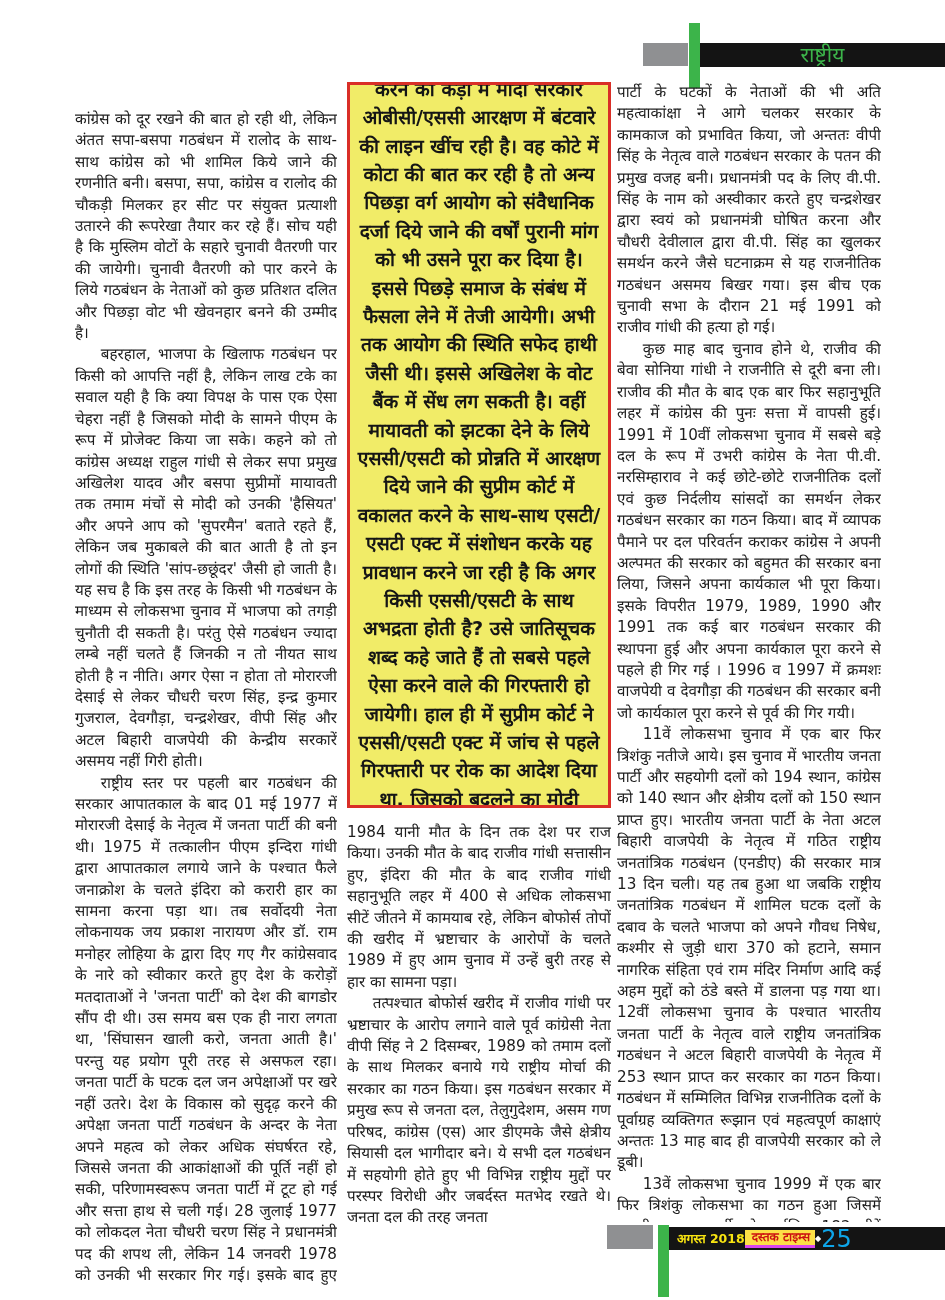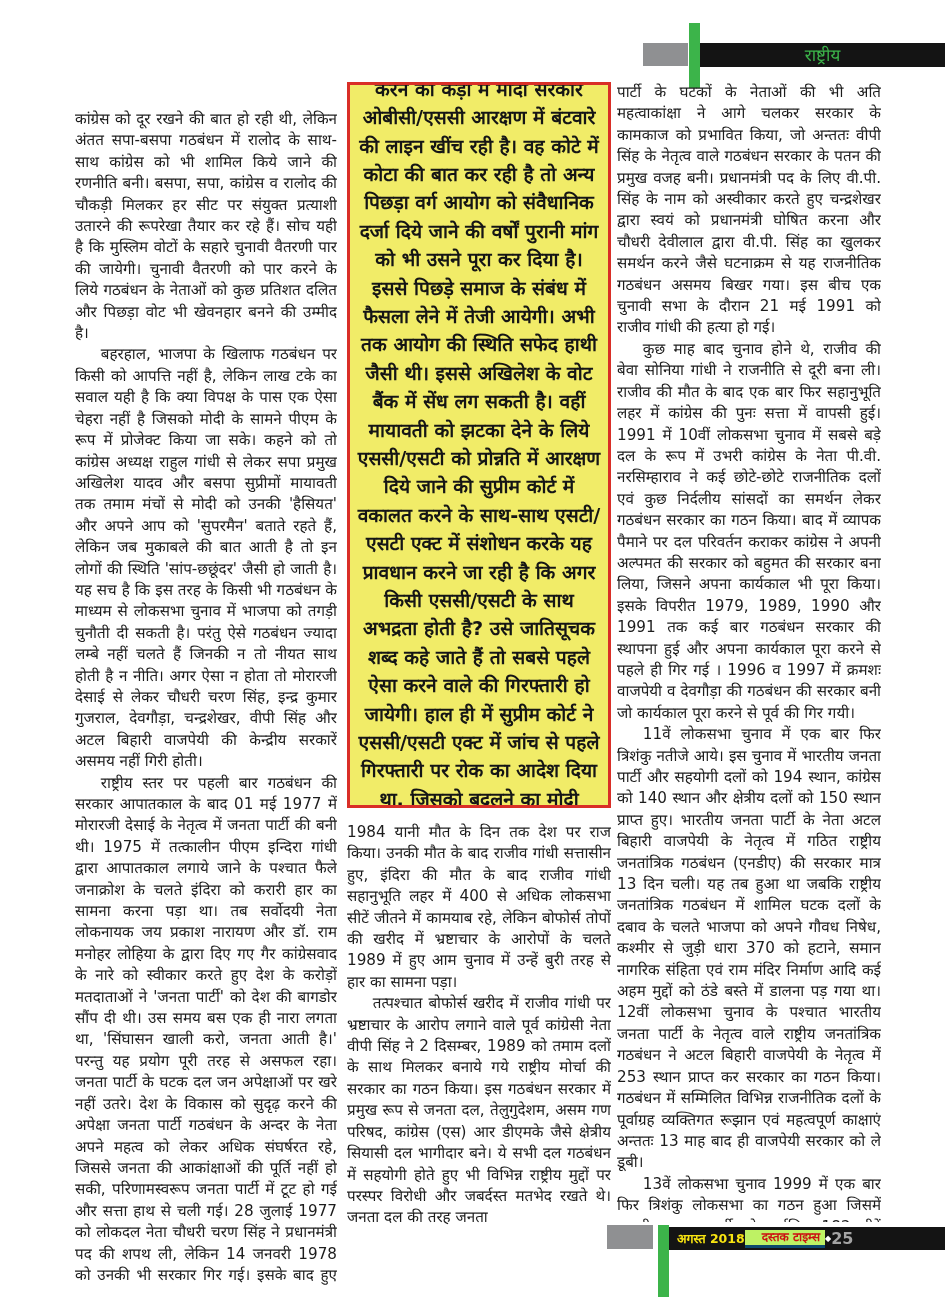--- a/index.html
+++ b/index.html
@@ -11,32 +11,32 @@
     position:relative;
     overflow:hidden;
   }
   .page{position:absolute;inset:0;width:945px;height:1300px;background:#fff;}
 
   
   .hdr-gray{position:absolute;left:643px;top:43px;width:45px;height:23px;background:#8f9092;}
   .hdr-green{position:absolute;left:689px;top:23px;width:11px;height:65px;background:#3cb44a;}
   .hdr-black{position:absolute;left:700px;top:43px;width:245px;height:24px;background:#141414;
     display:flex;align-items:center;justify-content:center;}
-  .hdr-black span{color:#3cb44a;font-size:17px;line-height:1;}
+  .hdr-black span{color:#3cb44a;font-size:21px;line-height:1;}
 
   
   .ftr-gray{position:absolute;left:607px;top:1225px;width:46px;height:24px;background:#8f9092;}
   .ftr-green{position:absolute;left:658px;top:1225px;width:11px;height:72px;background:#3cb44a;}
   .ftr-black{position:absolute;left:669px;top:1227px;width:276px;height:23px;background:#141414;
     display:flex;align-items:center;padding-left:8px;box-sizing:border-box;}
   .ftr-date{color:#f8e411;font-weight:bold;font-size:12.5px;}
-  .ftr-logo{background:#bef264;color:#cc1111;font-weight:bold;font-size:12px;
-    padding:0 5px 1px 17px;border-bottom:3px solid #0c4a6e;line-height:14px;}
+  .ftr-logo{background:#fde047;color:#cc1111;font-weight:bold;font-size:12px;
+    padding:0 5px 1px 7px;border-bottom:3px solid #d946ef;line-height:14px;}
   .ftr-sep{color:#ffffff;font-size:8px;}
-  .ftr-page{color:#a3a3a3;font-weight:bold;font-size:16px;line-height:1;}
+  .ftr-page{color:#0ea5e9;font-weight:normal;font-size:24px;line-height:1;}
 
   
   .col{position:absolute;top:82px;font-size:15.2px;line-height:21.4px;text-align:justify;overflow:hidden;}
   .col1{left:75px;width:262px;height:1178px;margin-top:27px;}
   .col2{left:347px;width:264px;height:1178px;}
   .col3{left:617px;width:264px;height:1140px;}
   .col p{margin:0;padding:0;}
   .col p.indent{text-indent:1.7em;}
 
   

